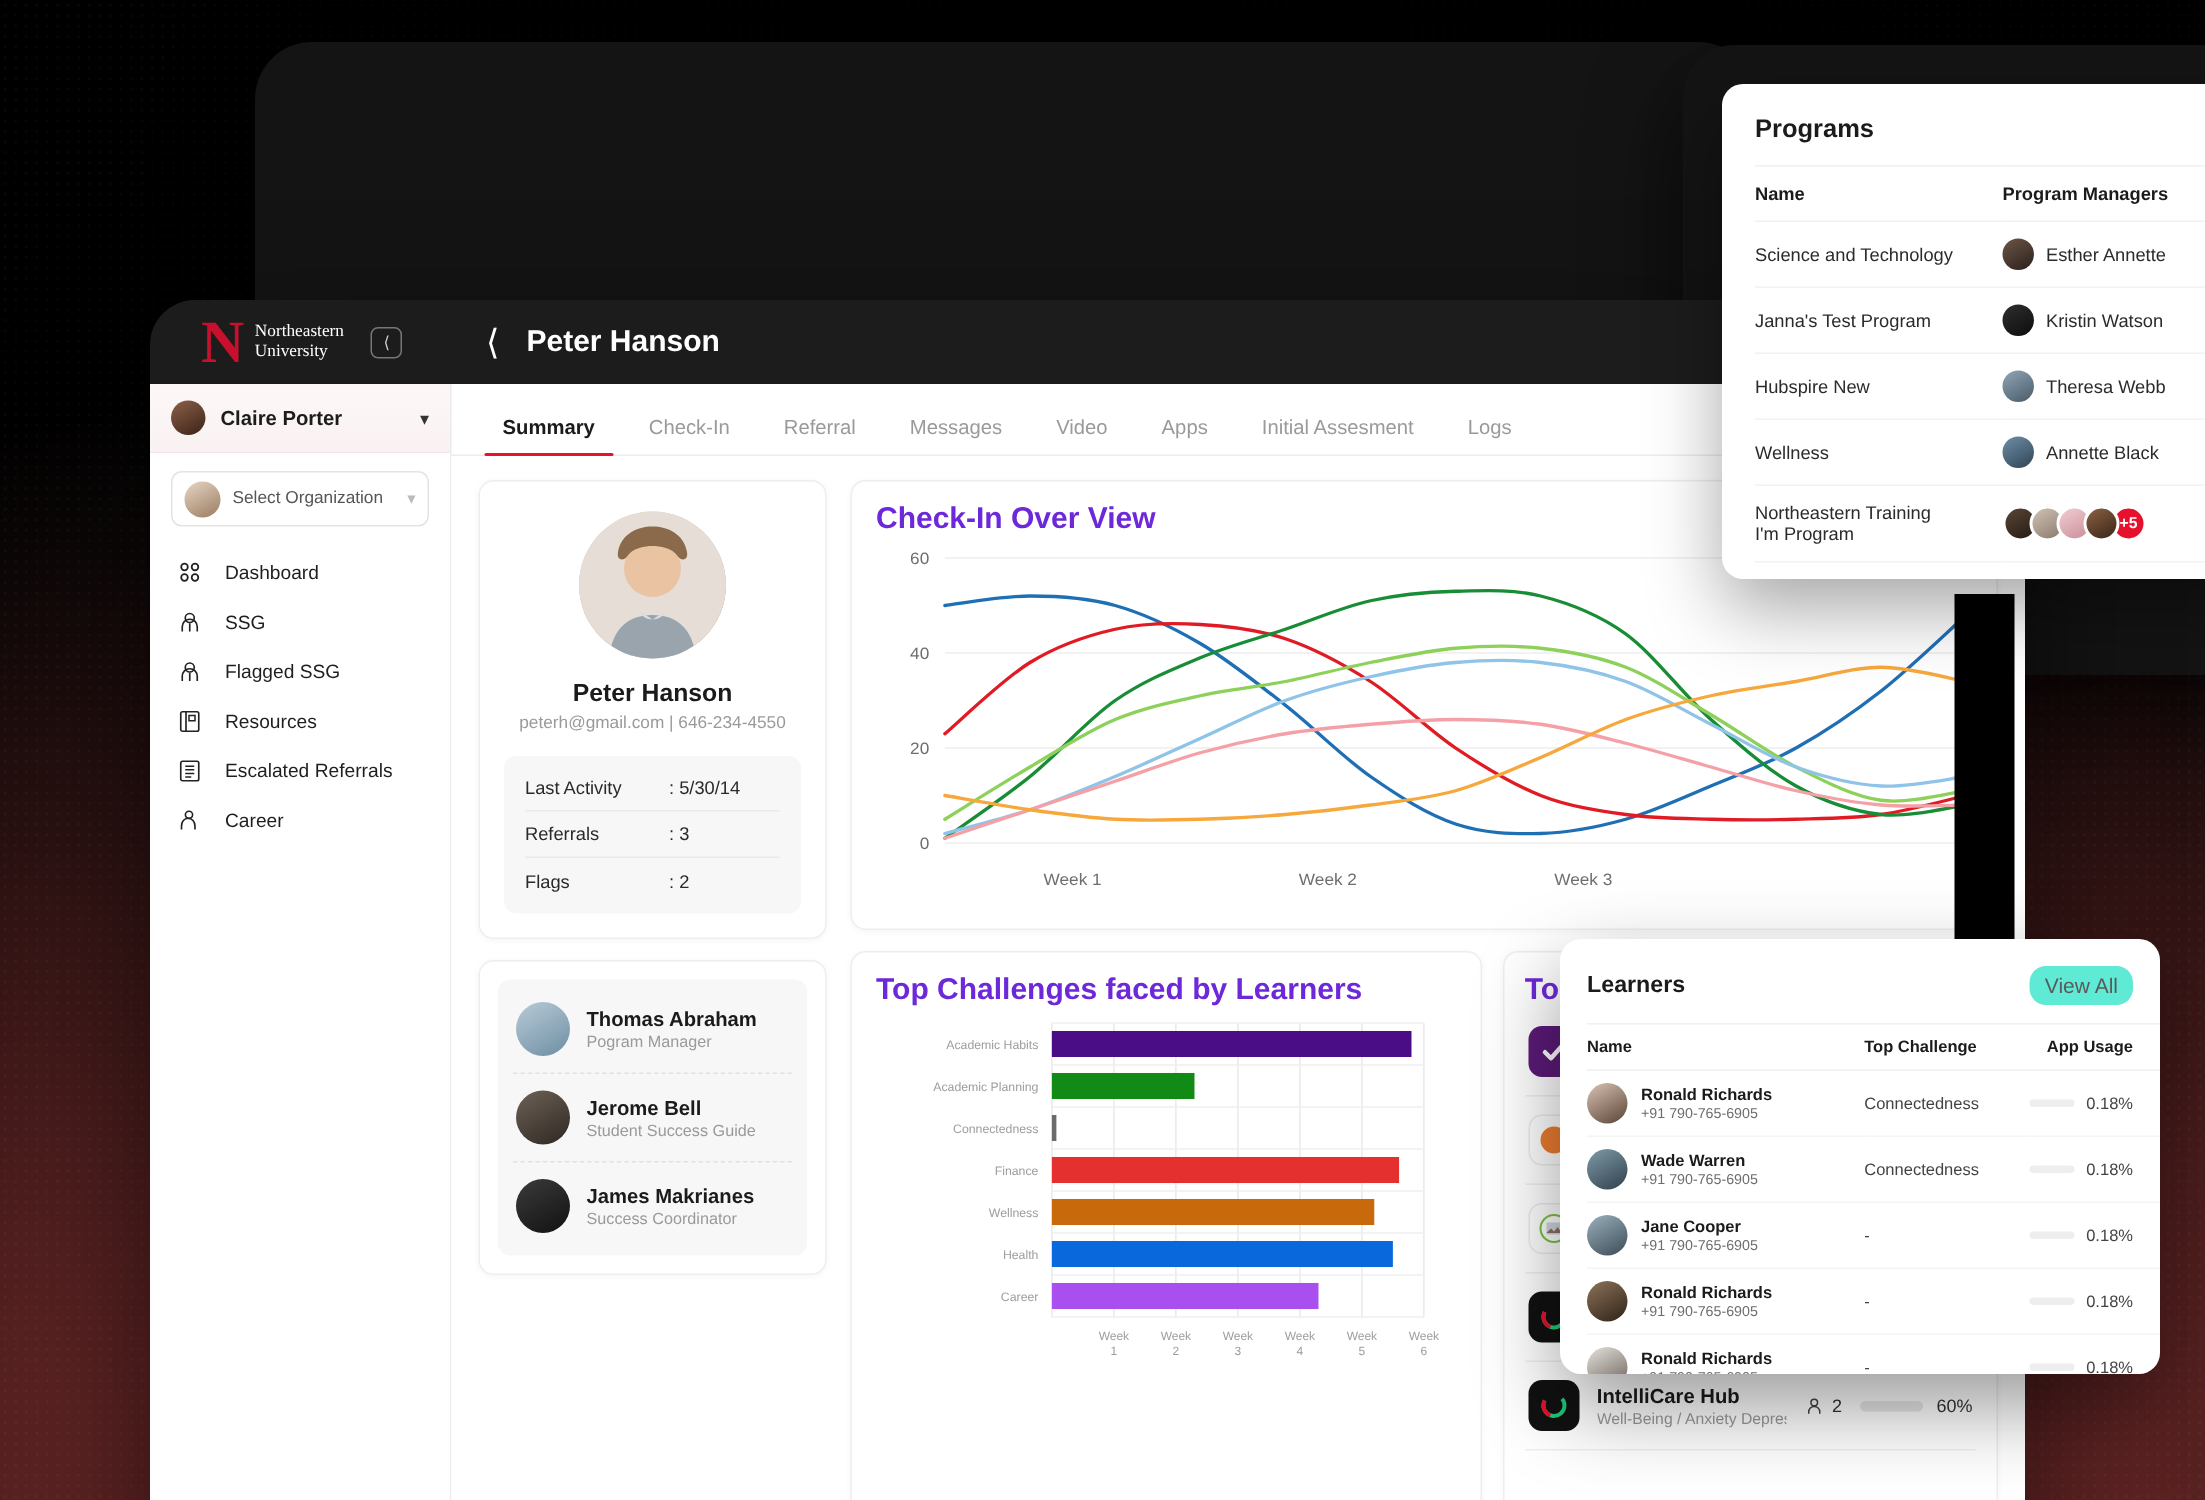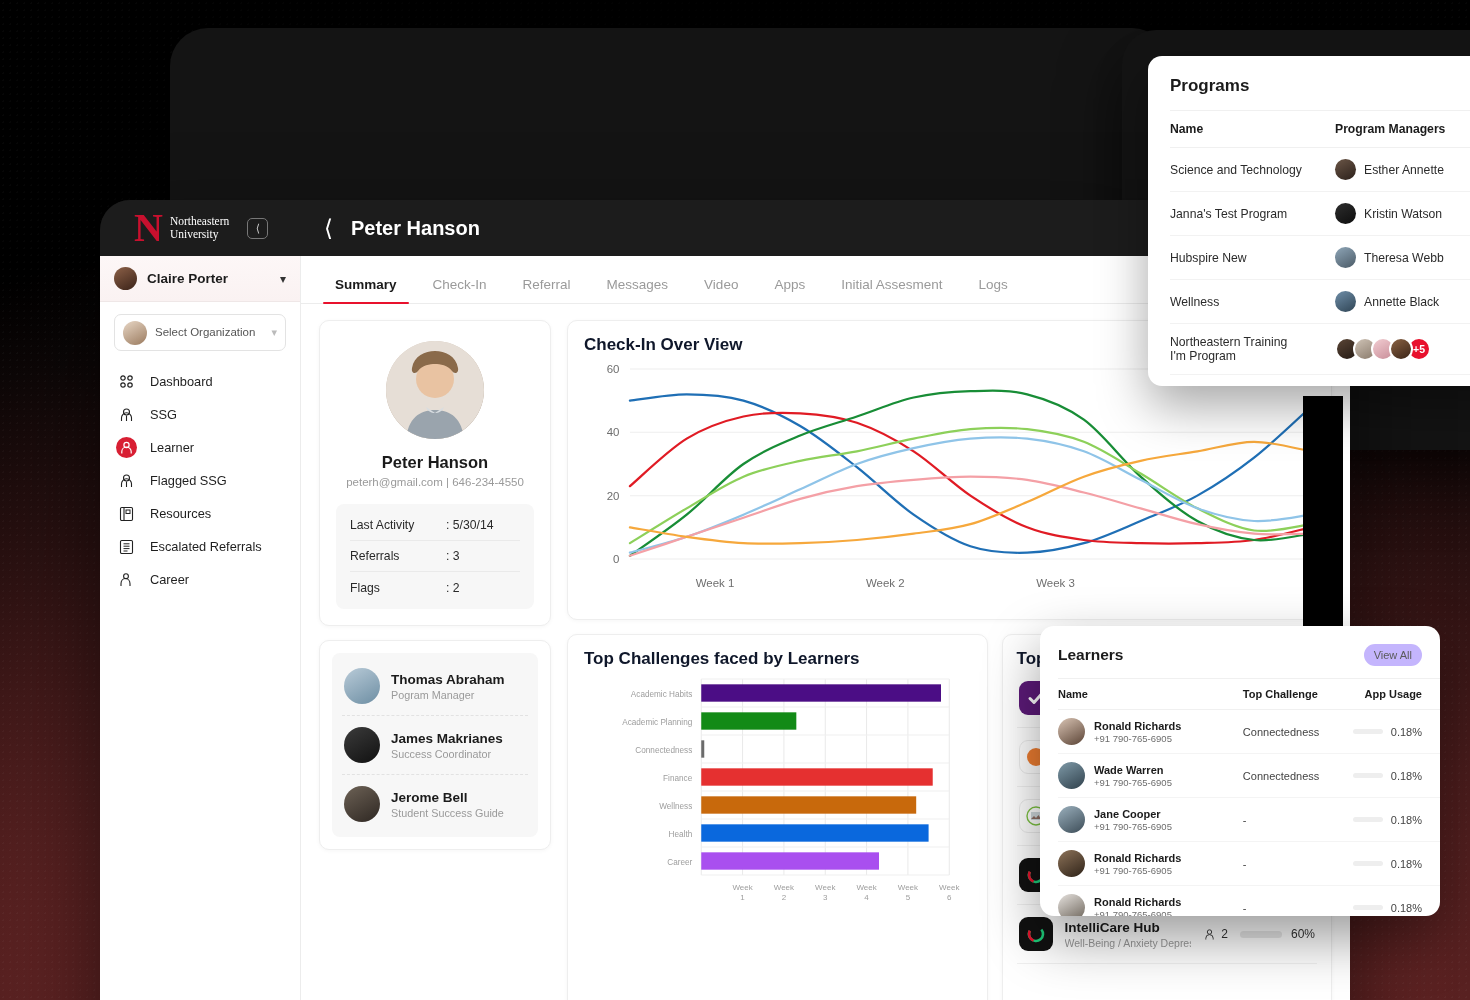--- a/index.html
+++ b/index.html
@@ -170,21 +170,21 @@
     display:flex; align-items:center; gap: 11px; padding: 11px 2px;
     border-bottom: 1px dashed #e2e2e2;
   }
   .staff-row:last-child { border-bottom: none; }
   .staff-row .ava { width: 36px; height: 36px; border-radius: 50%; flex:0 0 36px; }
   .staff-row .nm { font-size: 13.5px; font-weight: 600; color:#1b1b1b; }
   .staff-row .ro { font-size: 10.8px; color:#9a9a9a; margin-top: 2px; }
 
   
   .chart-card { padding: 14px 16px 8px; }
-  .card-title { font-size: 17px; font-weight: 700; color:#0f172a; }
+  .card-title { font-size: 20px; font-weight: 700; color:#6d28d9; }
 
   .bars-card { padding: 14px 16px 6px; }
   .apps-card { padding: 14px 14px 0; }
   .app-row {
     display:flex; align-items:center; gap: 12px; padding: 12px 2px;
     border-bottom: 1px solid #f0f0f0;
   }
   .app-ic { width: 34px; height: 34px; border-radius: 9px; flex:0 0 34px;
             display:flex; align-items:center; justify-content:center; }
   .app-nm { font-size: 13.5px; font-weight: 700; color:#1b1b1b; }
@@ -229,21 +229,21 @@
   .learners {
     position: absolute; left: 1040px; top: 626px;
     width: 400px; height: 290px;
     background:#fff; border-radius: 14px;
     box-shadow: 0 22px 55px rgba(0,0,0,.4);
     padding: 18px 0 0 18px; overflow: hidden;
   }
   .lr-head { display:flex; align-items:center; padding-right:18px; padding-bottom: 12px; }
   .lr-title { font-size: 15.5px; font-weight: 700; color:#1b1b1b; flex:1; }
   .lr-viewall {
-    font-size: 11px; color:#5a5a5a; background:#c4b5fd; border-radius: 11px;
+    font-size: 14px; color:#5a5a5a; background:#5eead4; border-radius: 11px;
     padding: 5px 10px;
   }
   .lr-table { width:100%; border-collapse: collapse; padding-right: 18px; }
   .lr-table th {
     text-align:left; font-size: 11px; font-weight:700; color:#1b1b1b;
     padding: 9px 0; border-top:1px solid #f0f0f0; border-bottom:1px solid #f0f0f0;
   }
   .lr-table td { font-size: 11px; color:#444; padding: 8px 0; border-bottom:1px solid #f4f4f4; }
   .lr-person { display:flex; align-items:center; gap: 9px; }
   .lr-ava { width: 27px; height:27px; border-radius:50%; flex:0 0 27px; }
@@ -322,29 +322,20 @@
         </div>
         <div class="sb-item">
           <span class="ic">
             <svg width="17" height="16" viewBox="0 0 17 16">
                 <circle cx="8.5" cy="5" r="3" fill="none" stroke="#222" stroke-width="1.1"></circle>
                 <path d="M3.5 14v-3.2a5 5 0 0 1 10 0V14" fill="none" stroke="#222" stroke-width="1.1"></path>
                 <path d="M8.5 8.5V14" stroke="#222" stroke-width="1.1"></path>
               </svg>
           </span>
           <span class="tx">SSG</span>
-        </div>
-        <div class="sb-item active">
-          <span class="ic">
-            <svg width="21" height="21" viewBox="0 0 21 21">
-                <circle cx="10.5" cy="8" r="2.6" fill="none" stroke="#fff" stroke-width="1.2"></circle>
-                <path d="M5.8 16.5v-1.8a4.7 4.7 0 0 1 9.4 0v1.8" fill="none" stroke="#fff" stroke-width="1.2"></path>
-              </svg>
-          </span>
-          <span class="tx">Learner</span>
         </div>
         <div class="sb-item">
           <span class="ic">
             <svg width="17" height="16" viewBox="0 0 17 16">
                 <circle cx="8.5" cy="5" r="3" fill="none" stroke="#222" stroke-width="1.1"></circle>
                 <path d="M3.5 14v-3.2a5 5 0 0 1 10 0V14" fill="none" stroke="#222" stroke-width="1.1"></path>
                 <path d="M8.5 8.5V14" stroke="#222" stroke-width="1.1"></path>
               </svg>
           </span>
           <span class="tx">Flagged SSG</span>
@@ -428,31 +419,31 @@
           <div class="card staff">
             <div class="staff-inner">
               <div class="staff-row">
                 <span class="ava av" style="background:linear-gradient(150deg,#b9cbd8,#6d8ea3);"></span>
                 <span>
                   <span class="nm" style="display:block">Thomas Abraham</span>
                   <span class="ro" style="display:block">Pogram Manager</span>
                 </span>
               </div>
               <div class="staff-row">
+                <span class="ava av" style="background:linear-gradient(150deg,#6d6256,#2e2722);"></span>
+                <span>
+                  <span class="nm" style="display:block">Jerome Bell</span>
+                  <span class="ro" style="display:block">Student Success Guide</span>
+                </span>
+              </div>
+              <div class="staff-row">
                 <span class="ava av" style="background:linear-gradient(150deg,#3b3b3b,#111);"></span>
                 <span>
                   <span class="nm" style="display:block">James Makrianes</span>
                   <span class="ro" style="display:block">Success Coordinator</span>
-                </span>
-              </div>
-              <div class="staff-row">
-                <span class="ava av" style="background:linear-gradient(150deg,#6d6256,#2e2722);"></span>
-                <span>
-                  <span class="nm" style="display:block">Jerome Bell</span>
-                  <span class="ro" style="display:block">Student Success Guide</span>
                 </span>
               </div>
             </div>
           </div>
 
         </div>
 
         <div class="col-right">
 
           <div class="card chart-card" style="height:300px">

